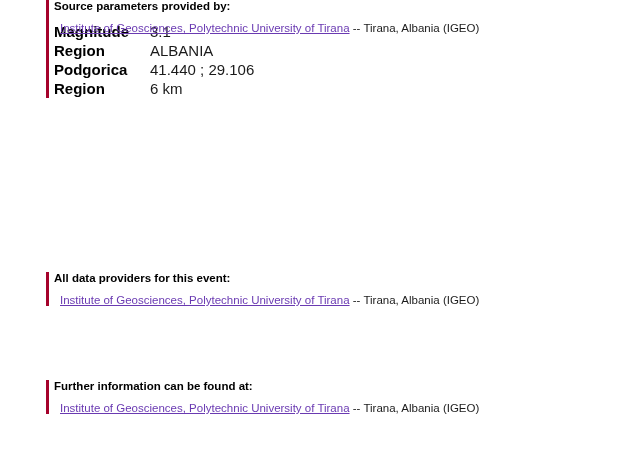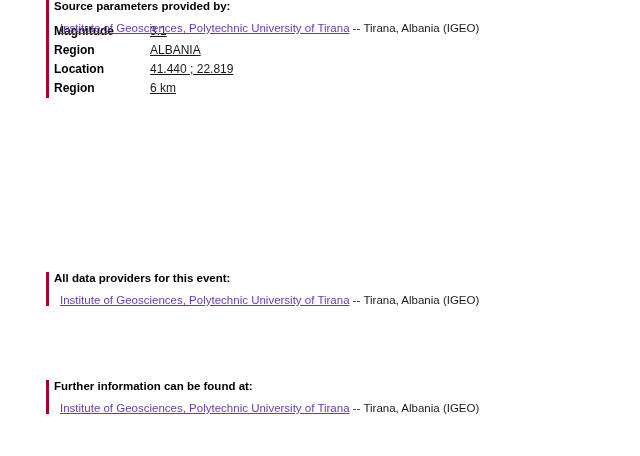--- a/index.html
+++ b/index.html
@@ -37,34 +37,33 @@
   }
 
   
   .summary {
     border-collapse: collapse;
     margin-top: 0;
   }
   .summary td {
     vertical-align: top;
     padding: 2px 0;
-    font-size: 12px;
+    font-size: 15px;
     line-height: 15px;
   }
   .summary td.key {
     font-weight: bold;
     width: 86px;
     padding-right: 10px;
     white-space: nowrap;
     color: #000;
   }
   .summary td.val {
     color: #1a1a1a;
     white-space: nowrap;
-    text-decoration: underline;
   }
   .distance-key {
     vertical-align: middle !important;
   }
   .dist-line { display: block; line-height: 15px; }
 
   
   .section-heading {
     font-weight: bold;
     font-size: 11.5px;
@@ -101,22 +100,22 @@
       <tbody>
         <tr>
           <td class="key">Magnitude</td>
           <td class="val">3.1</td>
         </tr>
         <tr>
           <td class="key">Region</td>
           <td class="val">ALBANIA</td>
         </tr>
         <tr>
-          <td class="key">Location</td>
-          <td class="val">41.440 ; 22.819</td>
+          <td class="key">Podgorica</td>
+          <td class="val">41.440 ; 29.106</td>
         </tr>
         <tr>
           <td class="key">Region</td>
           <td class="val">6 km</td>
         </tr>
       </tbody>
     </table>
   </div>
 
   <div class="block" id="block-source">

